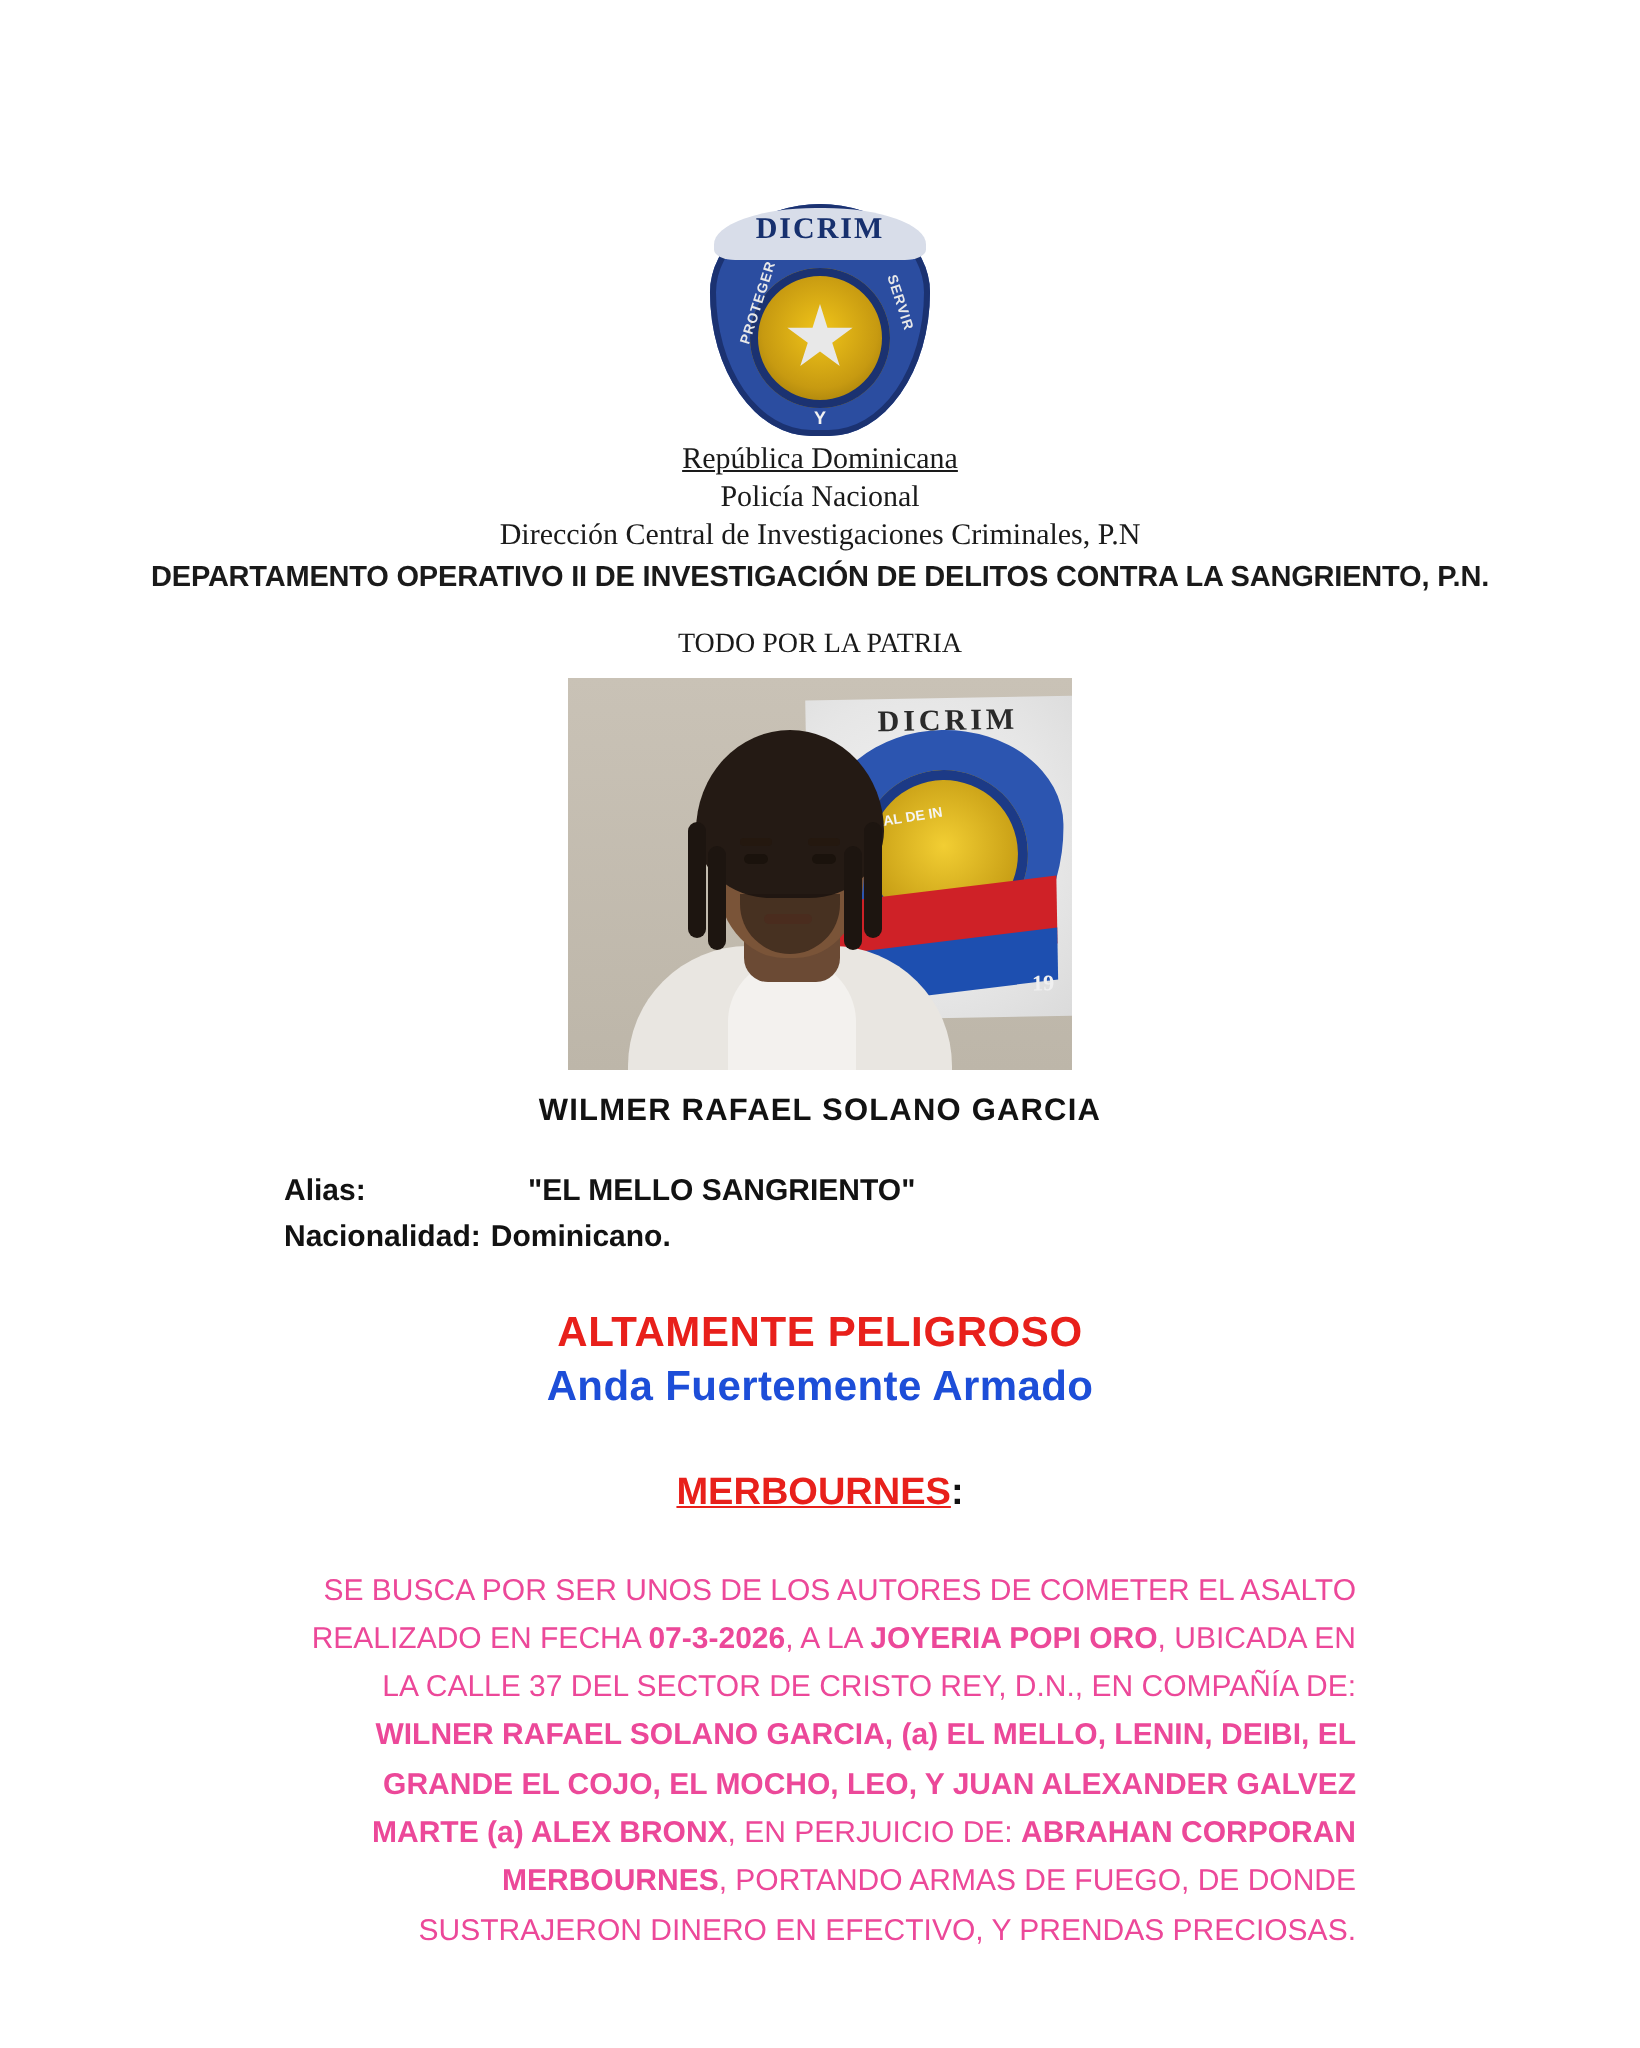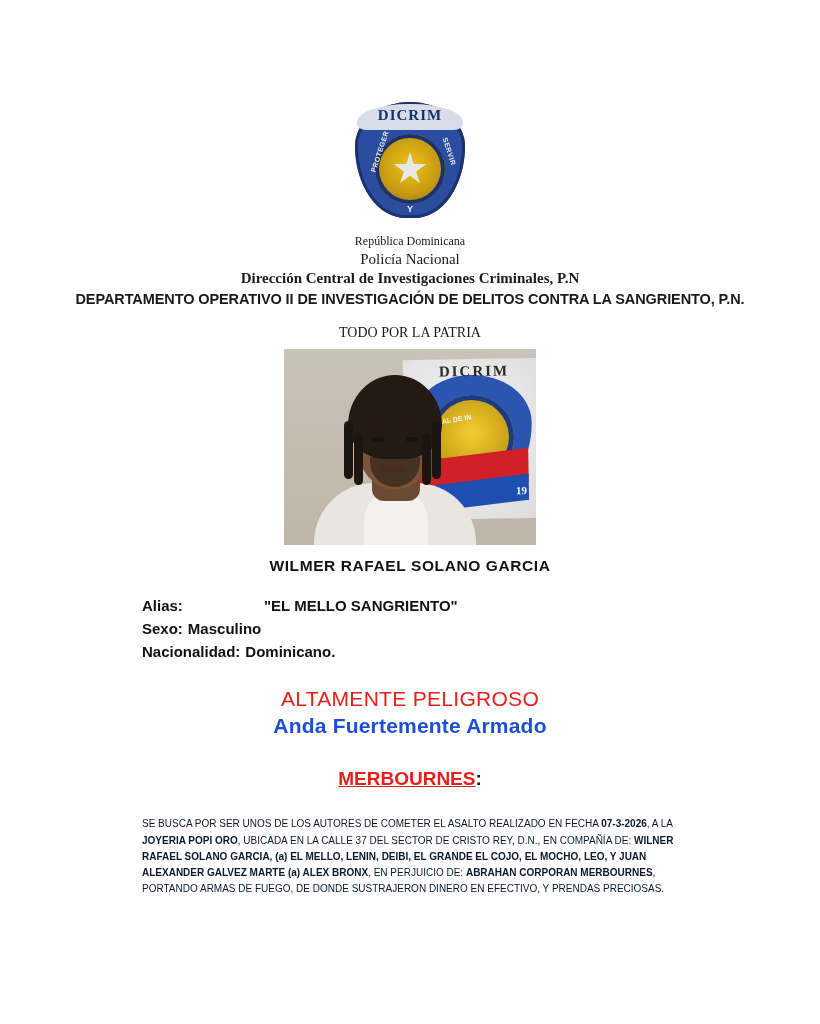--- a/index.html
+++ b/index.html
@@ -99,32 +99,32 @@
     font-weight: bold;
   }
 
   
   .hdr {
     text-align: center;
     font-family: "Liberation Serif", serif;
     color: #1a1a1a;
   }
   .hdr-1 {
-    font-size: 12px;
-    margin-top: 12px;
+    font-size: 15px;
+    margin-top: 0;
+    text-decoration: underline;
   }
   .hdr-2 {
     font-size: 15px;
     margin-top: 2px;
     text-align: center;
   }
   .hdr-3 {
     font-size: 15px;
     margin-top: 2px;
-    font-weight: bold;
   }
   .hdr-4 {
     font-size: 14.5px;
     font-weight: bold;
     font-family: "Liberation Sans", sans-serif;
     margin-top: 4px;
     letter-spacing: -0.1px;
   }
   .hdr-5 {
     font-size: 14px;
@@ -191,21 +191,21 @@
   }
   .ph-poster-blue {
     position: absolute;
     left: 4px; top: 122px;
     width: 120px; height: 26px;
     background: #1d4fb0;
     transform: skewY(-6deg);
   }
   .ph-text19 {
     position: absolute;
-    right: 16px; bottom: 22px;
+    right: 16px; bottom: 10px;
     color: #f0f0f0;
     font-size: 11px; font-weight: bold;
     font-family: "Liberation Serif", serif;
   }
   .ph-dicrim {
     position: absolute;
     left: 36px; top: 4px;
     color: #2a2a2a;
     font-size: 15px;
     font-weight: bold;
@@ -313,21 +313,21 @@
     line-height: 1.52;
   }
   .details .row { display: flex; align-items: flex-end; }
   .details .lbl { width: 122px; }
   .details .val { }
 
   
   .danger {
     text-align: center;
     color: #e8201b;
-    font-weight: normal;
+    font-weight: bold;
     font-size: 21px;
     margin-top: 24px;
     letter-spacing: .3px;
   }
   .armed {
     text-align: center;
     color: #1d4ed8;
     font-weight: bold;
     font-size: 21px;
     margin-top: 3px;
@@ -339,24 +339,24 @@
     color: #e8201b;
     font-size: 19px;
     font-weight: bold;
   }
   .advert u { text-decoration: underline; }
   .advert .colon { color: #111; }
 
   
   .body-text {
     margin: 26px 142px 0 142px;
-    font-size: 10px;
+    font-size: 15px;
     line-height: 1.62;
-    color: #0f172a;
-    text-align: left;
+    color: #ec4899;
+    text-align: right;
   }
   .body-text b { font-weight: bold; }
 </style>
 </head>
 <body>
 
 <div class="page">
 
   <div class="crest-wrap">
     <div class="crest">
@@ -410,24 +410,20 @@
   </div>
 
   <div class="name">WILMER RAFAEL SOLANO GARCIA</div>
 
   <div class="details">
     <div class="row">
       <div class="lbl">Alias:</div>
       <div class="val">"EL MELLO SANGRIENTO"</div>
     </div>
     <div class="row">
-      <div>Sexo:</div>
-      <div style="padding-left:5px">Masculino</div>
-    </div>
-    <div class="row">
       <div>Nacionalidad:</div>
       <div style="padding-left:5px">Dominicano.</div>
     </div>
   </div>
 
   <div class="danger">ALTAMENTE PELIGROSO</div>
   <div class="armed">Anda Fuertemente Armado</div>
 
   <div class="advert">
     <u>MERBOURNES</u><span class="colon">:</span>

